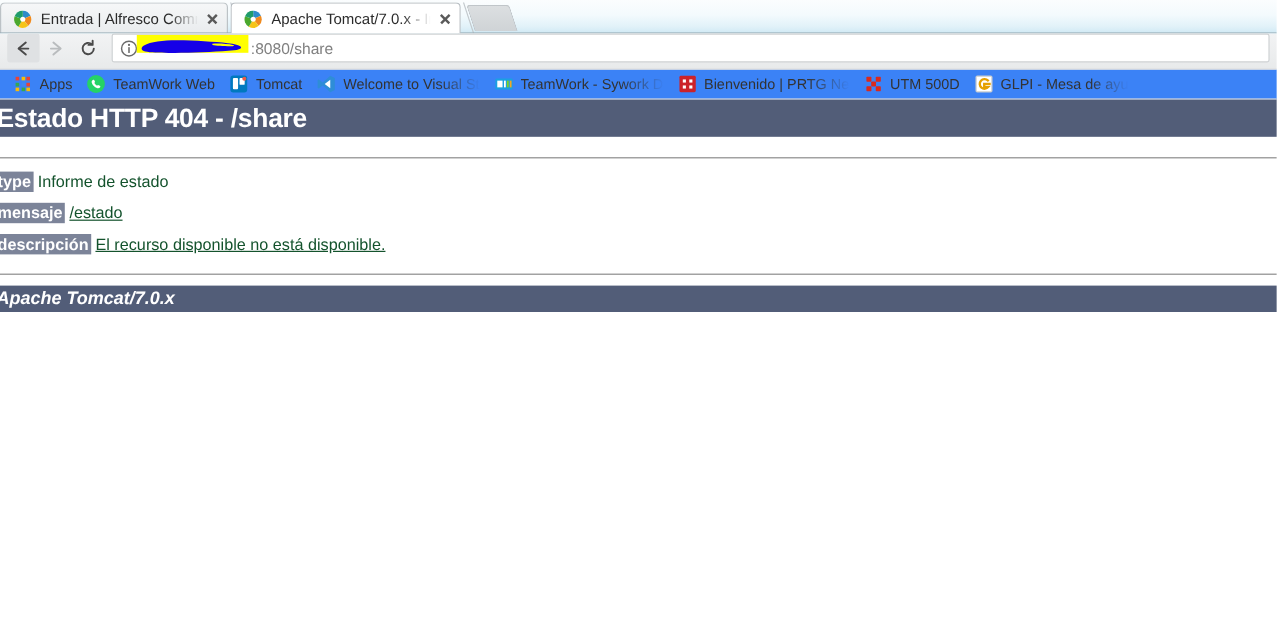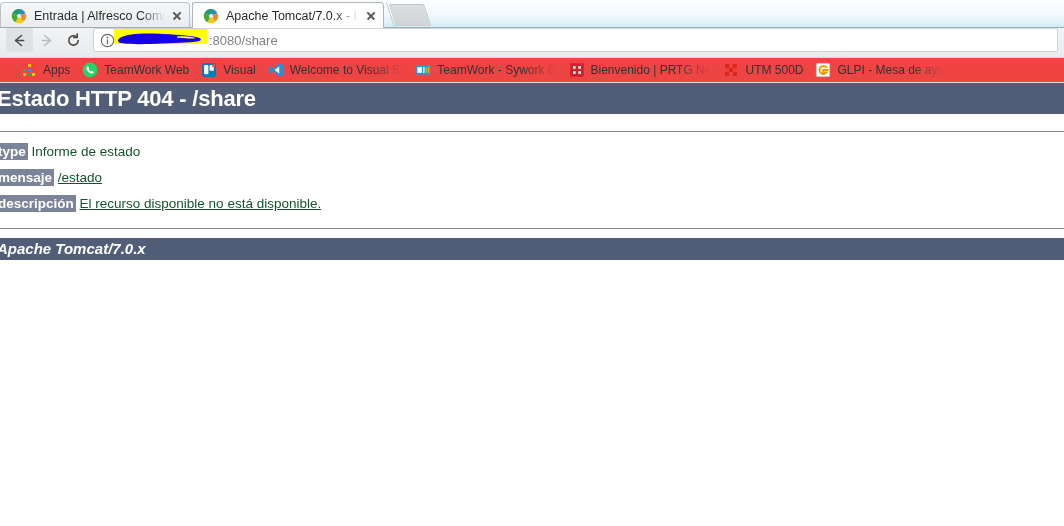--- a/index.html
+++ b/index.html
@@ -184,25 +184,25 @@
     left: 23px;
     top: 3px;
     width: 88px;
     height: 15px;
     z-index: 3;
   }
 
   
   .bookmarks {
     height: 25px;
-    background: #ef4444;
+    background: #3b82f6;
     border-bottom: 1px solid #d9dbdd;
     display: flex;
     align-items: center;
-    padding: 0 15px;
+    padding: 0 5px;
     box-sizing: border-box;
     overflow: hidden;
     white-space: nowrap;
   }
   .bm {
     display: flex;
     align-items: center;
     height: 20px;
     padding: 0 6px;
     flex: 0 0 auto;
@@ -420,21 +420,21 @@
 
     <div class="bm">
       <span class="bm-ico">
         <svg width="16" height="16" viewBox="0 0 16 16">
           <rect x="1" y="1" width="14" height="14" rx="2.4" fill="#0079BF"></rect>
           <rect x="3.1" y="3.1" width="4.3" height="9.2" rx="0.8" fill="#ffffff"></rect>
           <rect x="8.6" y="3.1" width="4.3" height="5.6" rx="0.8" fill="#ffffff"></rect>
           <circle cx="12.6" cy="3.6" r="1.7" fill="#eb5a46"></circle>
         </svg>
       </span>
-      <span class="bm-label">Visual</span>
+      <span class="bm-label">Tomcat</span>
     </div>
 
     <div class="bm truncate">
       <span class="bm-ico">
         <svg width="16" height="16" viewBox="0 0 16 16">
           <path d="M11.2 1.2 L15 3.0 L15 13.0 L11.2 14.8 L5.0 9.3 L1.6 11.8 L0.7 11.3 L0.7 4.7
                    L1.6 4.2 L5.0 6.7 Z" fill="#2E8DD7"></path>
           <path d="M11.2 4.4 L11.2 11.6 L6.6 8.0 Z" fill="#ffffff"></path>
         </svg>
       </span>

